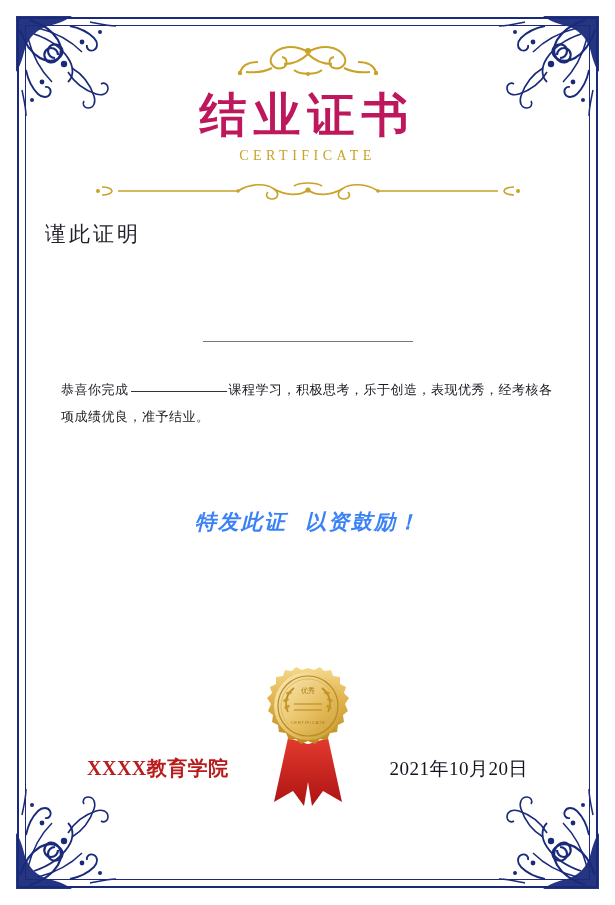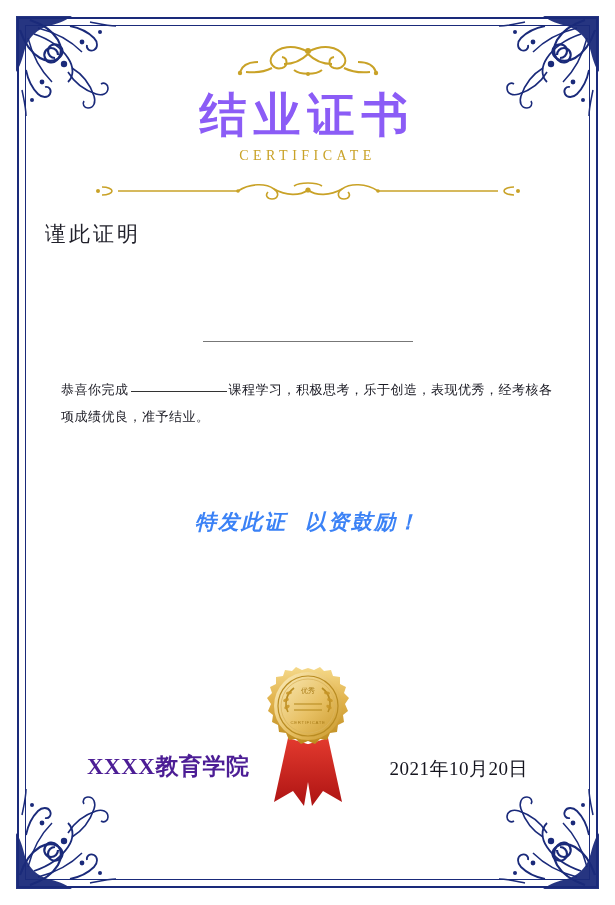--- a/index.html
+++ b/index.html
@@ -64,21 +64,21 @@
     text-align: center;
     height: 44px;
     margin-bottom: 2px;
   }
   .title {
     text-align: center;
     font-family: "Liberation Serif", serif;
     font-size: 47px;
     font-weight: bold;
     letter-spacing: 7px;
-    color: #8b5cf6;
+    color: #be185d;
     line-height: 1.15;
     margin-top: 2px;
   }
   .subtitle {
     text-align: center;
     font-family: "Liberation Serif", serif;
     font-size: 14px;
     letter-spacing: 4.5px;
     color: #c9a227;
     margin-top: 6px;
@@ -136,23 +136,23 @@
     position: absolute;
     left: 0;
     right: 0;
     bottom: 78px;
     height: 40px;
   }
   .issuer {
     position: absolute;
     left: 42px;
     bottom: 0;
-    font-size: 23px;
+    font-size: 20px;
     font-weight: bold;
-    color: #4c1d95;
+    color: #b91c1c;
     font-family: "Liberation Serif", serif;
     letter-spacing: 0.5px;
   }
   .date {
     position: absolute;
     right: 42px;
     bottom: 0;
     font-size: 19px;
     color: #14141e;
     font-family: "Liberation Serif", serif;

